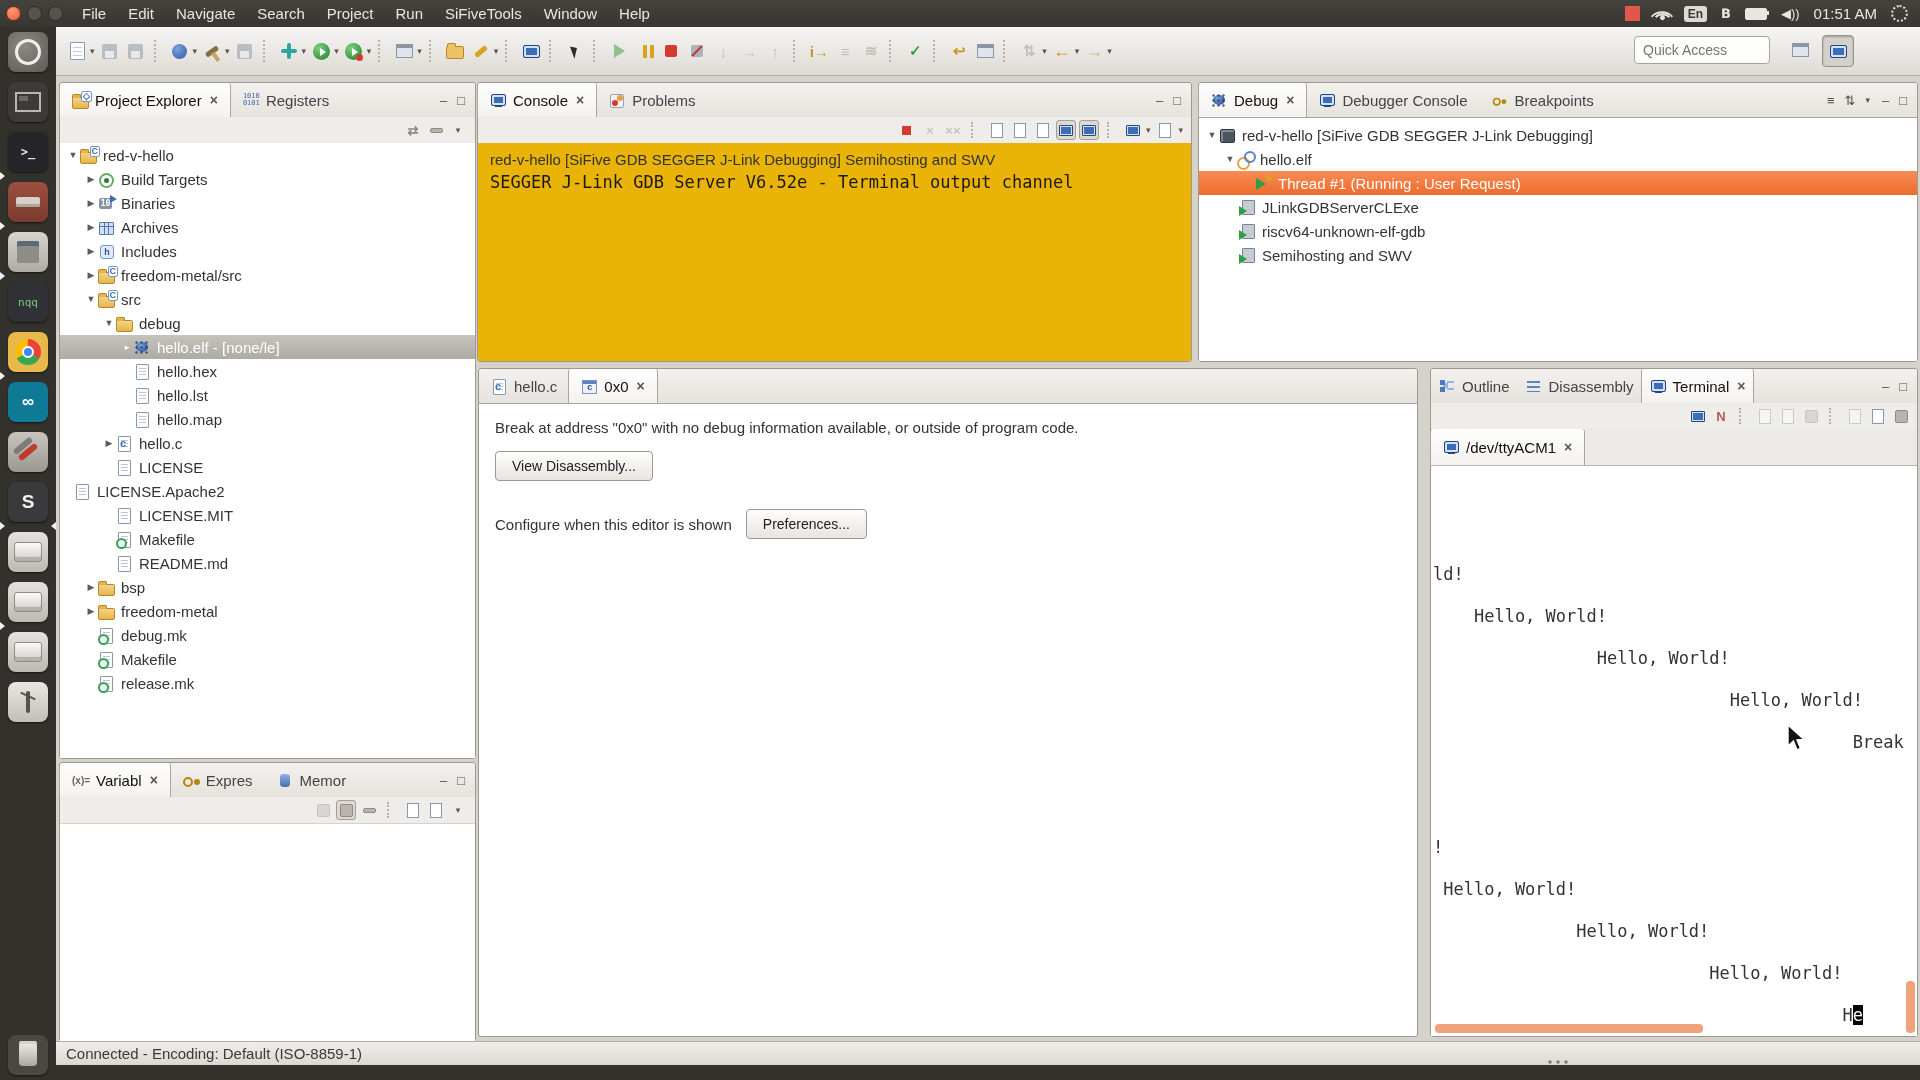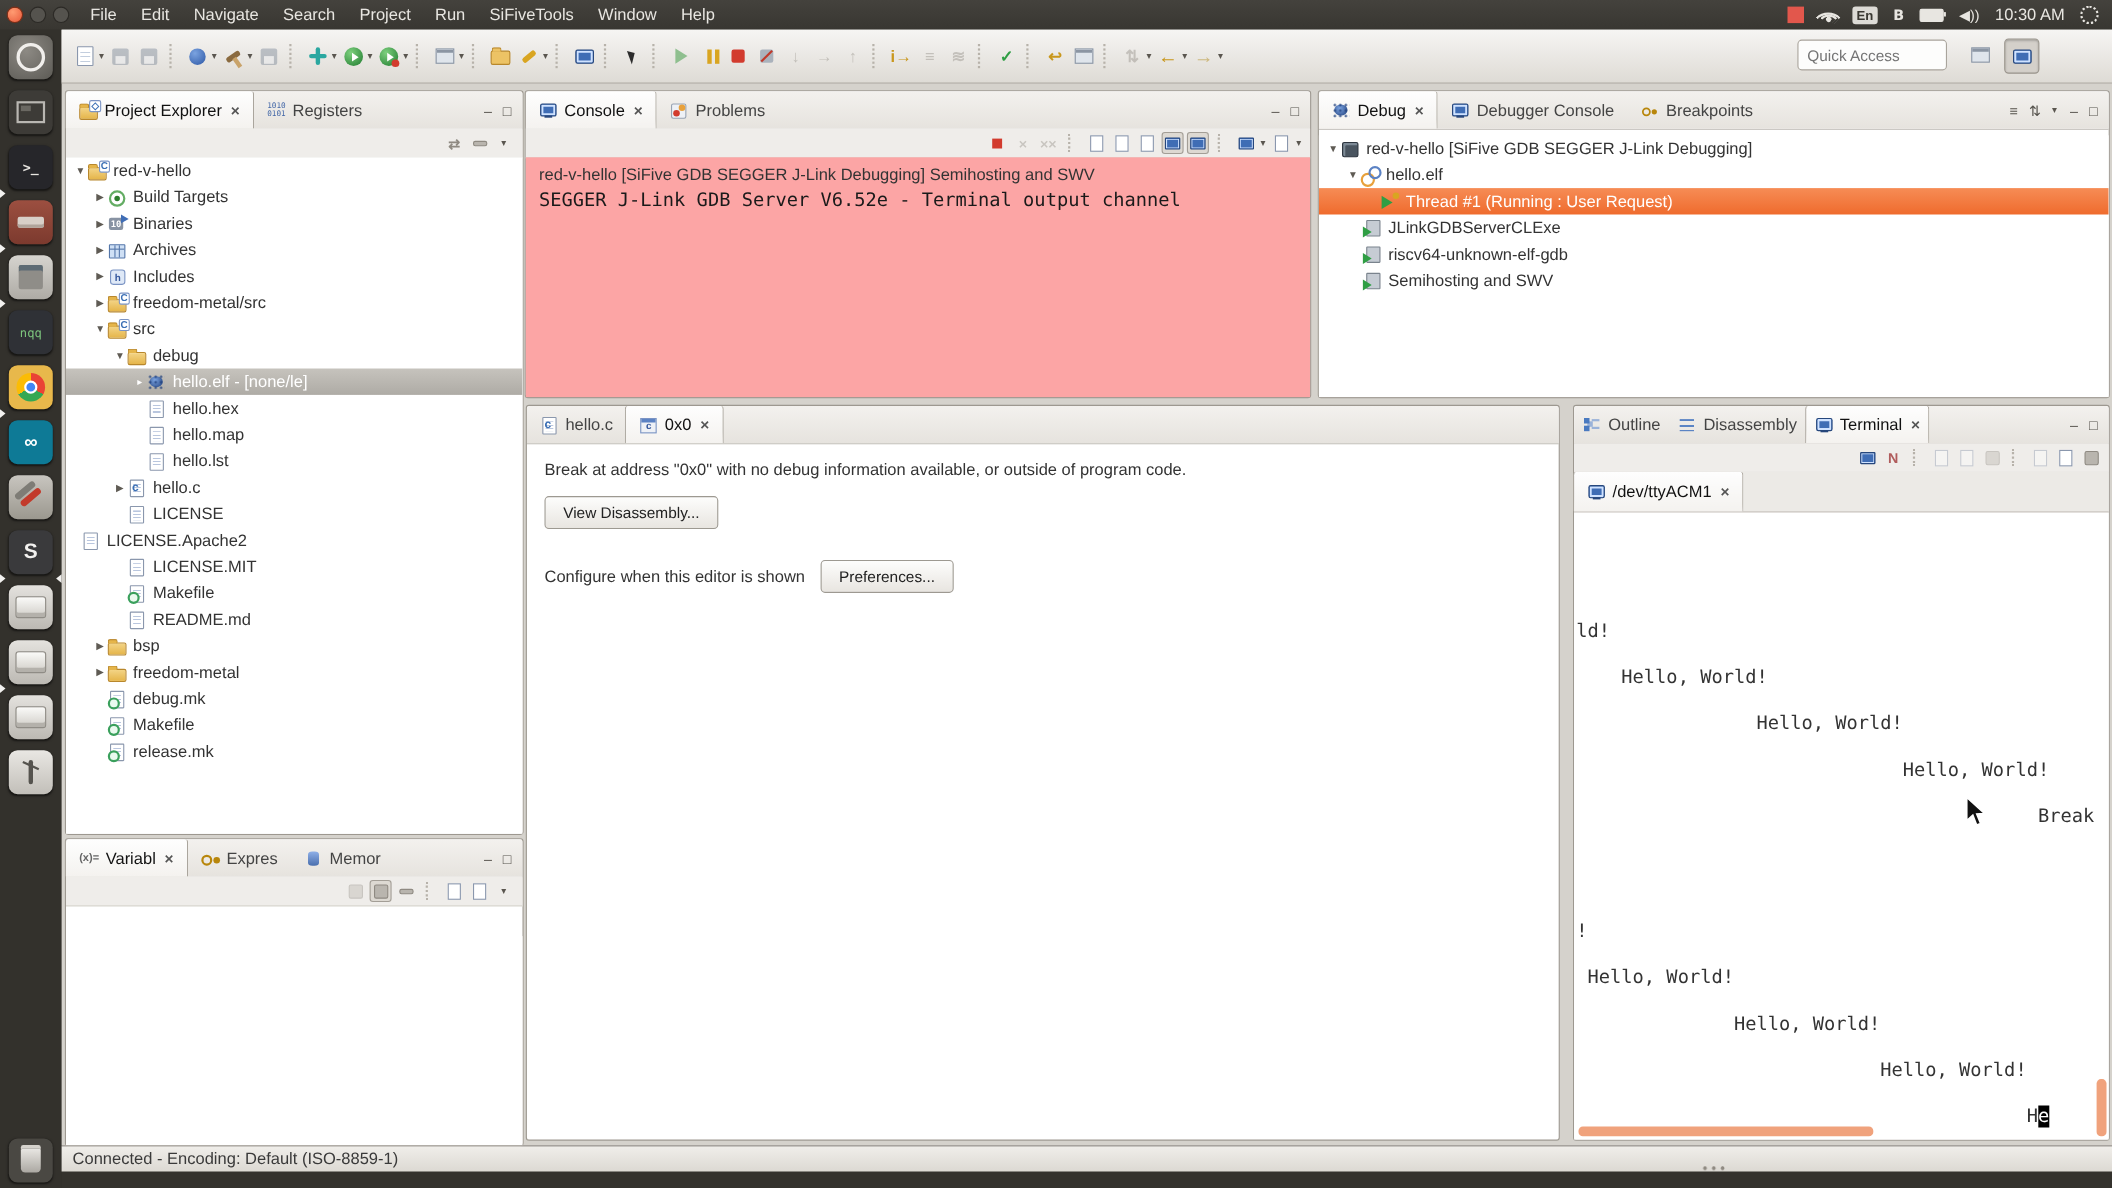--- a/index.html
+++ b/index.html
@@ -151,21 +151,21 @@
   .outl:before{content:"";position:absolute;left:1px;top:2px;width:5px;height:5px;background:#4a7ac0;box-shadow:0 7px 0 #4a7ac0,3px 3px 0 #9bb3d9;}
   .outl:after{content:"";position:absolute;left:8px;top:3px;width:7px;height:2px;background:#9bb3d9;box-shadow:0 7px 0 #9bb3d9;}
   .disa:before{content:"";position:absolute;left:1px;top:3px;width:13px;height:11px;background:repeating-linear-gradient(#5b84c4 0 2px,transparent 2px 5px);}
   .vrx{font:bold 10px "Liberation Sans",sans-serif;color:#666;white-space:nowrap;}
   .exps:before{content:"";position:absolute;left:0;top:5px;width:6px;height:6px;border:2px solid #b8860b;border-radius:50%;box-shadow:9px 0 0 -2px #b8860b;}
   .memi:before{content:"";position:absolute;left:3px;top:2px;width:10px;height:13px;background:linear-gradient(#8fb0e8,#4a6fae);border-radius:4px/3px;}
   .ctab:before{content:"";position:absolute;left:1px;top:2px;width:13px;height:12px;background:#eef1f6;border:1px solid #7b94c4;box-shadow:inset 0 3px 0 #5b82c4;}
   .ctab:after{content:"c";position:absolute;left:6px;top:4px;font:bold 9px "Liberation Sans",sans-serif;color:#33569c;}
   
   .mono{font-family:"DejaVu Sans Mono",monospace;}
-  #console-out{position:absolute;left:0;right:0;top:60px;bottom:0;background:#fca5a5;padding:8px 12px;}
+  #console-out{position:absolute;left:0;right:0;top:60px;bottom:0;background:#eab308;padding:8px 12px;}
   .btn{display:inline-block;background:linear-gradient(#fdfdfc,#e8e5e0);border:1px solid #9d9991;border-radius:4px;
        padding:6px 16px;font-size:14px;color:#222;}
   #termtext{position:absolute;left:2px;top:98px;}
   .tline{height:21px;white-space:pre;font-size:17px;line-height:21px;}
   .cursorblk{background:#000;color:#fff;}
   .hscroll{position:absolute;height:9px;background:#f0a27c;border-radius:4px;}
   .vscroll{position:absolute;width:9px;background:#f0a27c;border-radius:4px;}
   
   .colhdr{position:absolute;left:0;right:0;height:28px;background:linear-gradient(#fbfaf9,#ebe8e3);
       border-bottom:1px solid #c9c5bf;display:flex;align-items:center;}
@@ -197,21 +197,21 @@
     <span class="rec-square"></span>
     <span class="wifi">
         <i></i>
         <i></i>
         <i></i>
       </span>
     <span class="enbox">En</span>
     <span style="font-size:13px;">𝗕</span>
     <span class="batt"></span>
     <span class="spk">◀))</span>
-    <span>10:30 AM</span>
+    <span>01:51 AM</span>
     <span class="gear"></span>
   </span>
 </div>
 
 <div id="launcher" class="abs">
   <span class="runarrow" style="top:145px"></span>
   <span class="runarrow" style="top:195px"></span>
   <span class="runarrow" style="top:245px"></span>
   <span class="runarrow" style="top:345px"></span>
   <span class="runarrow" style="top:495px"></span>
@@ -470,26 +470,26 @@
         <span class="lbl">hello.elf - [none/le]</span>
       </div>
     <div class="trow" style="padding-left:60px">
         <span class="arr"></span>
         <span class="tico fil"></span>
         <span class="lbl">hello.hex</span>
       </div>
     <div class="trow" style="padding-left:60px">
         <span class="arr"></span>
         <span class="tico fil"></span>
+        <span class="lbl">hello.lst</span>
+      </div>
+    <div class="trow" style="padding-left:60px">
+        <span class="arr"></span>
+        <span class="tico fil"></span>
         <span class="lbl">hello.map</span>
-      </div>
-    <div class="trow" style="padding-left:60px">
-        <span class="arr"></span>
-        <span class="tico fil"></span>
-        <span class="lbl">hello.lst</span>
       </div>
     <div class="trow" style="padding-left:42px">
         <span class="arr">▶</span>
         <span class="tico fil cfl"></span>
         <span class="lbl">hello.c</span>
       </div>
     <div class="trow" style="padding-left:42px">
         <span class="arr"></span>
         <span class="tico fil"></span>
         <span class="lbl">LICENSE</span>

